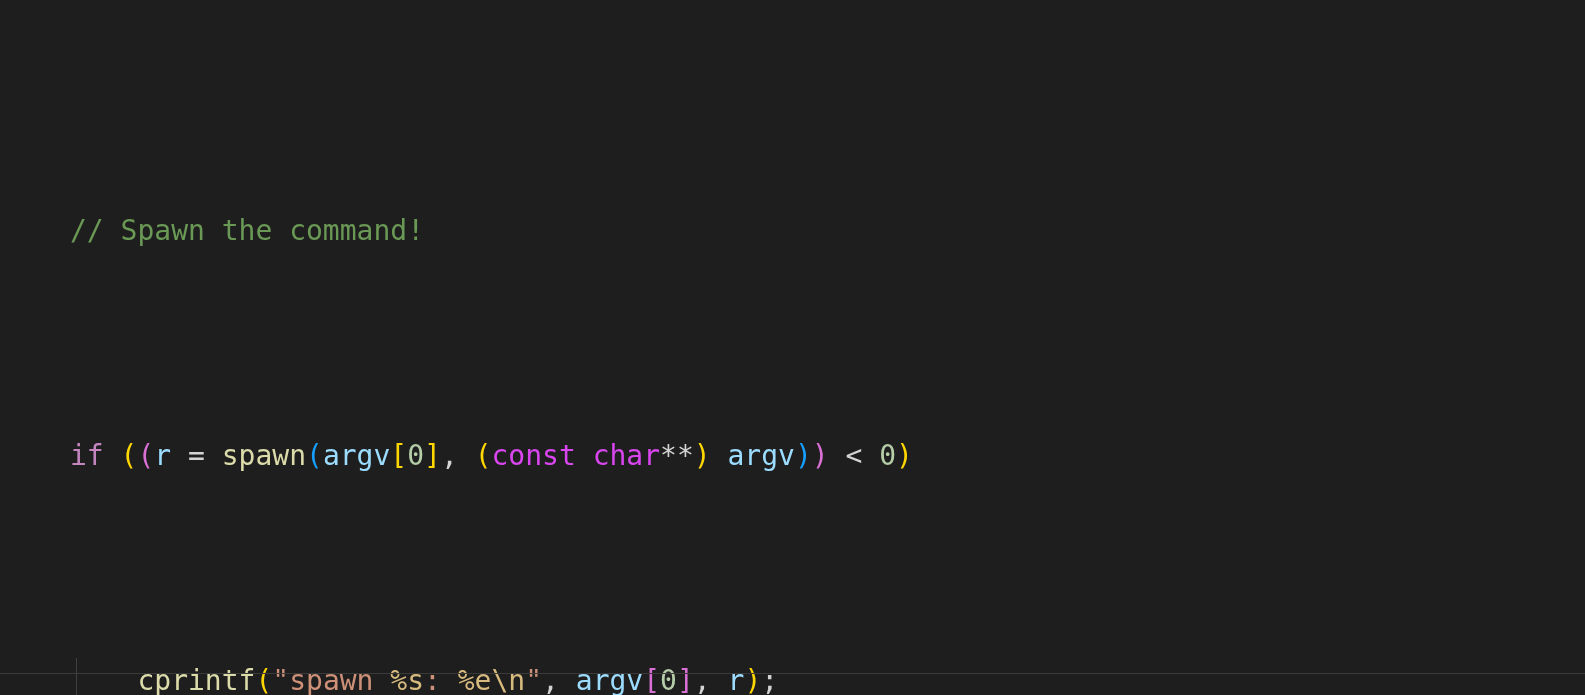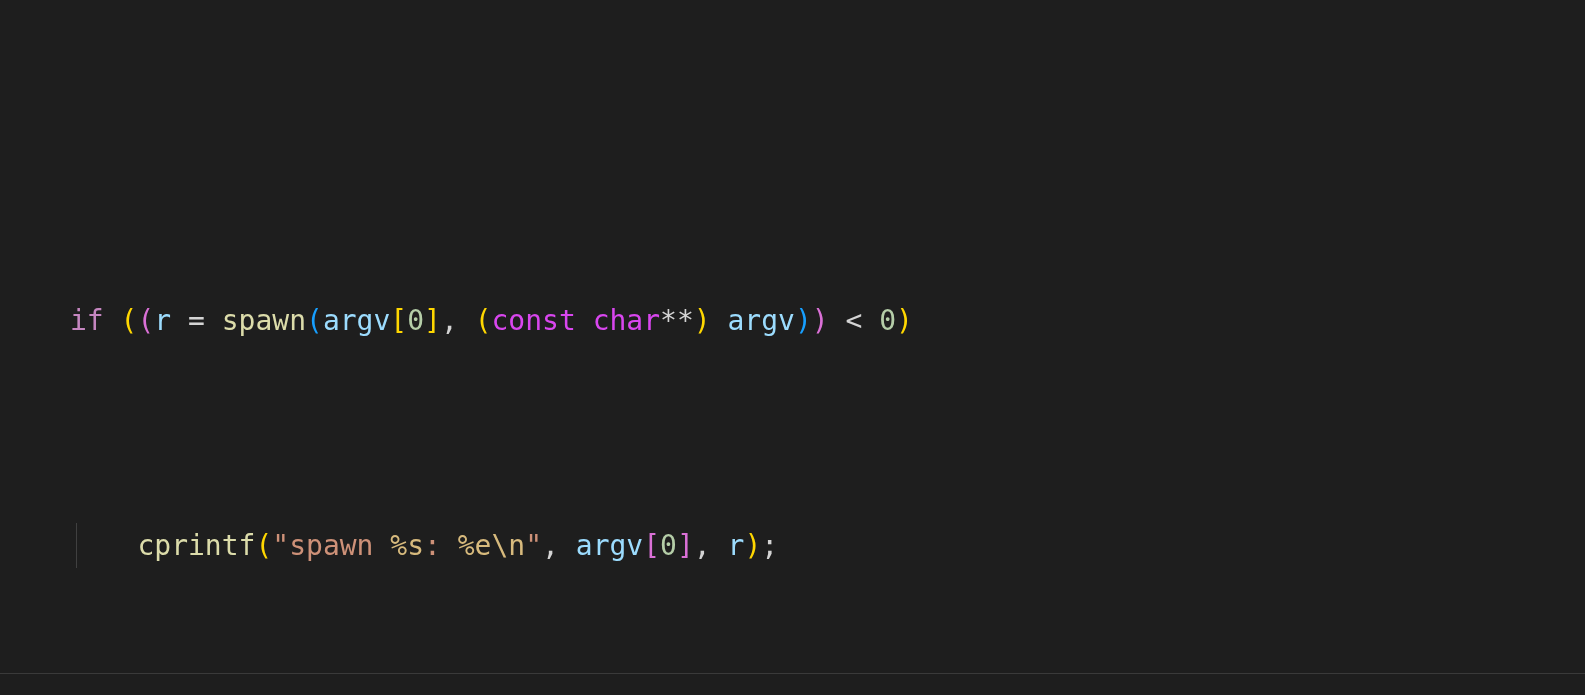--- a/index.html
+++ b/index.html
@@ -52,20 +52,21 @@
     height: 1px;
     background: #3a3a3a;
   }
 </style>
 </head>
 <body>
 
 <div class="editor">
 
   
+  <div class="line"><span class="comment">// Spawn the command!</span></div>
 
   
   <div class="line"><span class="keyword">if</span><span class="punct"> </span><span class="paren1">(</span><span class="paren2">(</span><span class="var">r</span><span class="op"> = </span><span class="fn">spawn</span><span class="paren3">(</span><span class="var">argv</span><span class="paren1">[</span><span class="num">0</span><span class="paren1">]</span><span class="punct">, </span><span class="paren1">(</span><span class="keyword-type">const</span><span class="punct"> </span><span class="keyword-type">char</span><span class="op">**</span><span class="paren1">)</span><span class="punct"> </span><span class="var">argv</span><span class="paren3">)</span><span class="paren2">)</span><span class="op"> &lt; </span><span class="num">0</span><span class="paren1">)</span></div>
 
   
   <div class="line"><span class="guide"></span><span class="punct">    </span><span class="fn">cprintf</span><span class="paren1">(</span><span class="str">"spawn </span><span class="escape">%s</span><span class="str">: </span><span class="escape">%e</span><span class="escape">\n</span><span class="str">"</span><span class="punct">, </span><span class="var">argv</span><span class="paren2">[</span><span class="num">0</span><span class="paren2">]</span><span class="punct">, </span><span class="var">r</span><span class="paren1">)</span><span class="punct">;</span></div>
 
   
   
 

